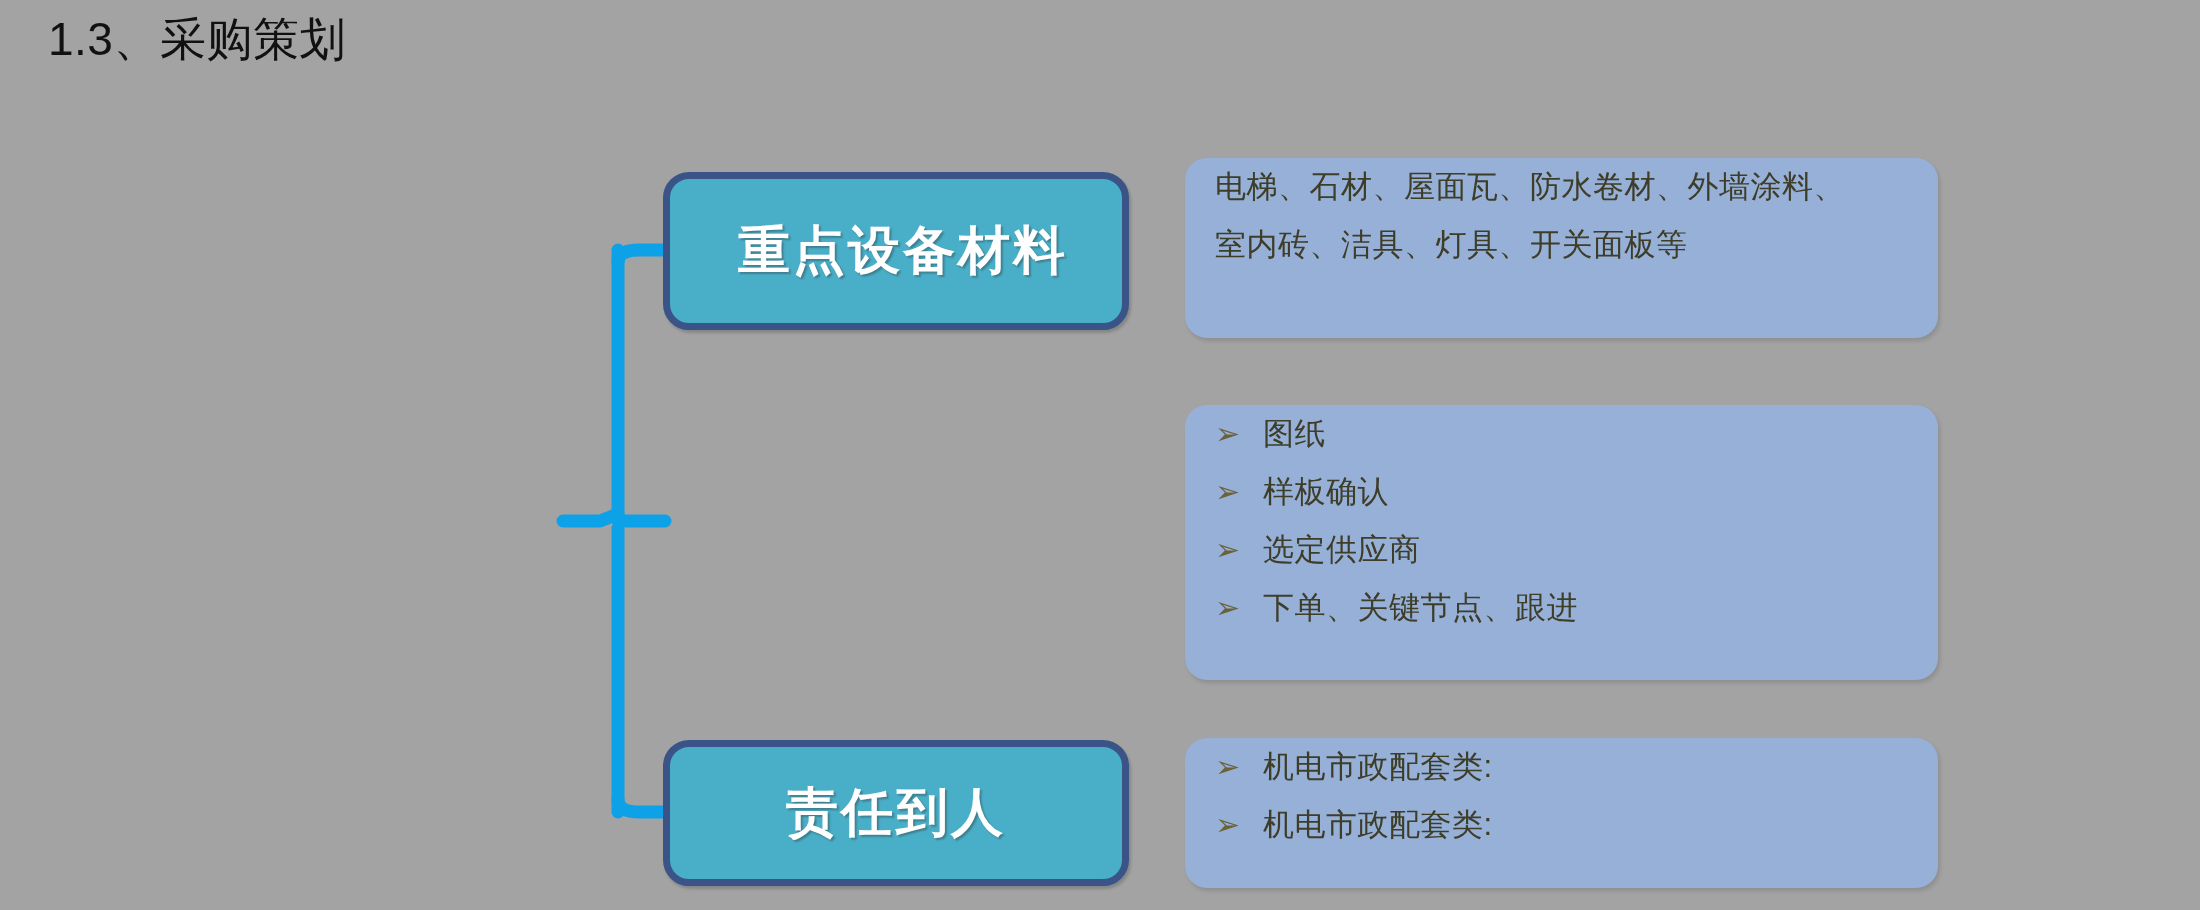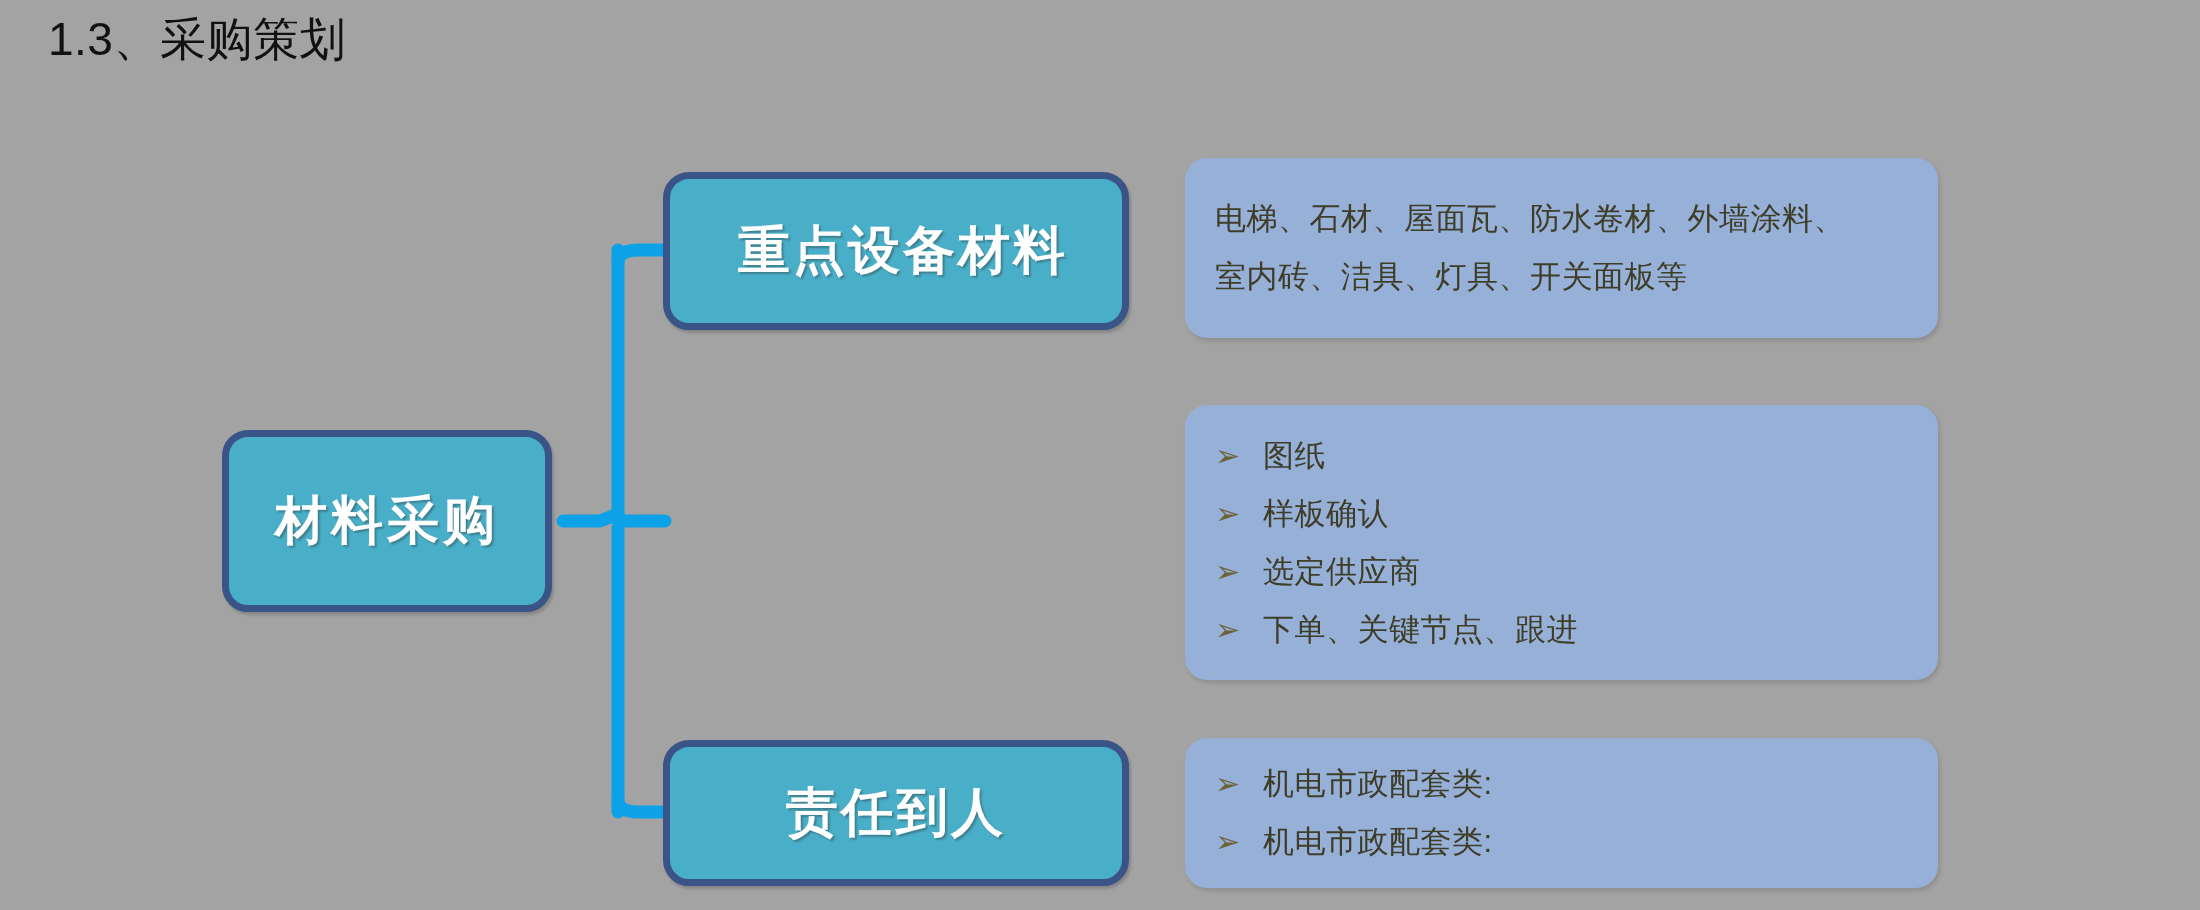--- a/index.html
+++ b/index.html
@@ -80,21 +80,20 @@
   .node-b3 { left: 663px; top: 740px; width: 466px; height: 146px; }
 
   
   .panel {
     position: absolute;
     box-sizing: border-box;
     background: #97B0D8;
     border-radius: 22px;
     display: flex;
     flex-direction: column;
-    justify-content: center;
     box-shadow: 2px 3px 4px rgba(0,0,0,0.13);
   }
   .panel-p1 {
     left: 1185px;
     top: 158px;
     width: 753px;
     height: 180px;
     padding: 0 30px;
   }
   .panel-p2 {
@@ -159,23 +158,20 @@
       <path d="M 618 528 L 618 812"></path>
 
       <path d="M 618 262 Q 618 250 640 250 L 665 250"></path>
 
       <path d="M 618 521 L 665 521"></path>
 
       <path d="M 618 800 Q 618 812 640 812 L 665 812"></path>
     </g>
   </svg>
 
-  <div class="node node-root">
-    <span class="node-label">材料采购</span>
-  </div>
 
   <div class="node node-b1">
     <span class="node-label">重点设备材料</span>
   </div>
 
 
   <div class="node node-b3">
     <span class="node-label">责任到人</span>
   </div>
 

